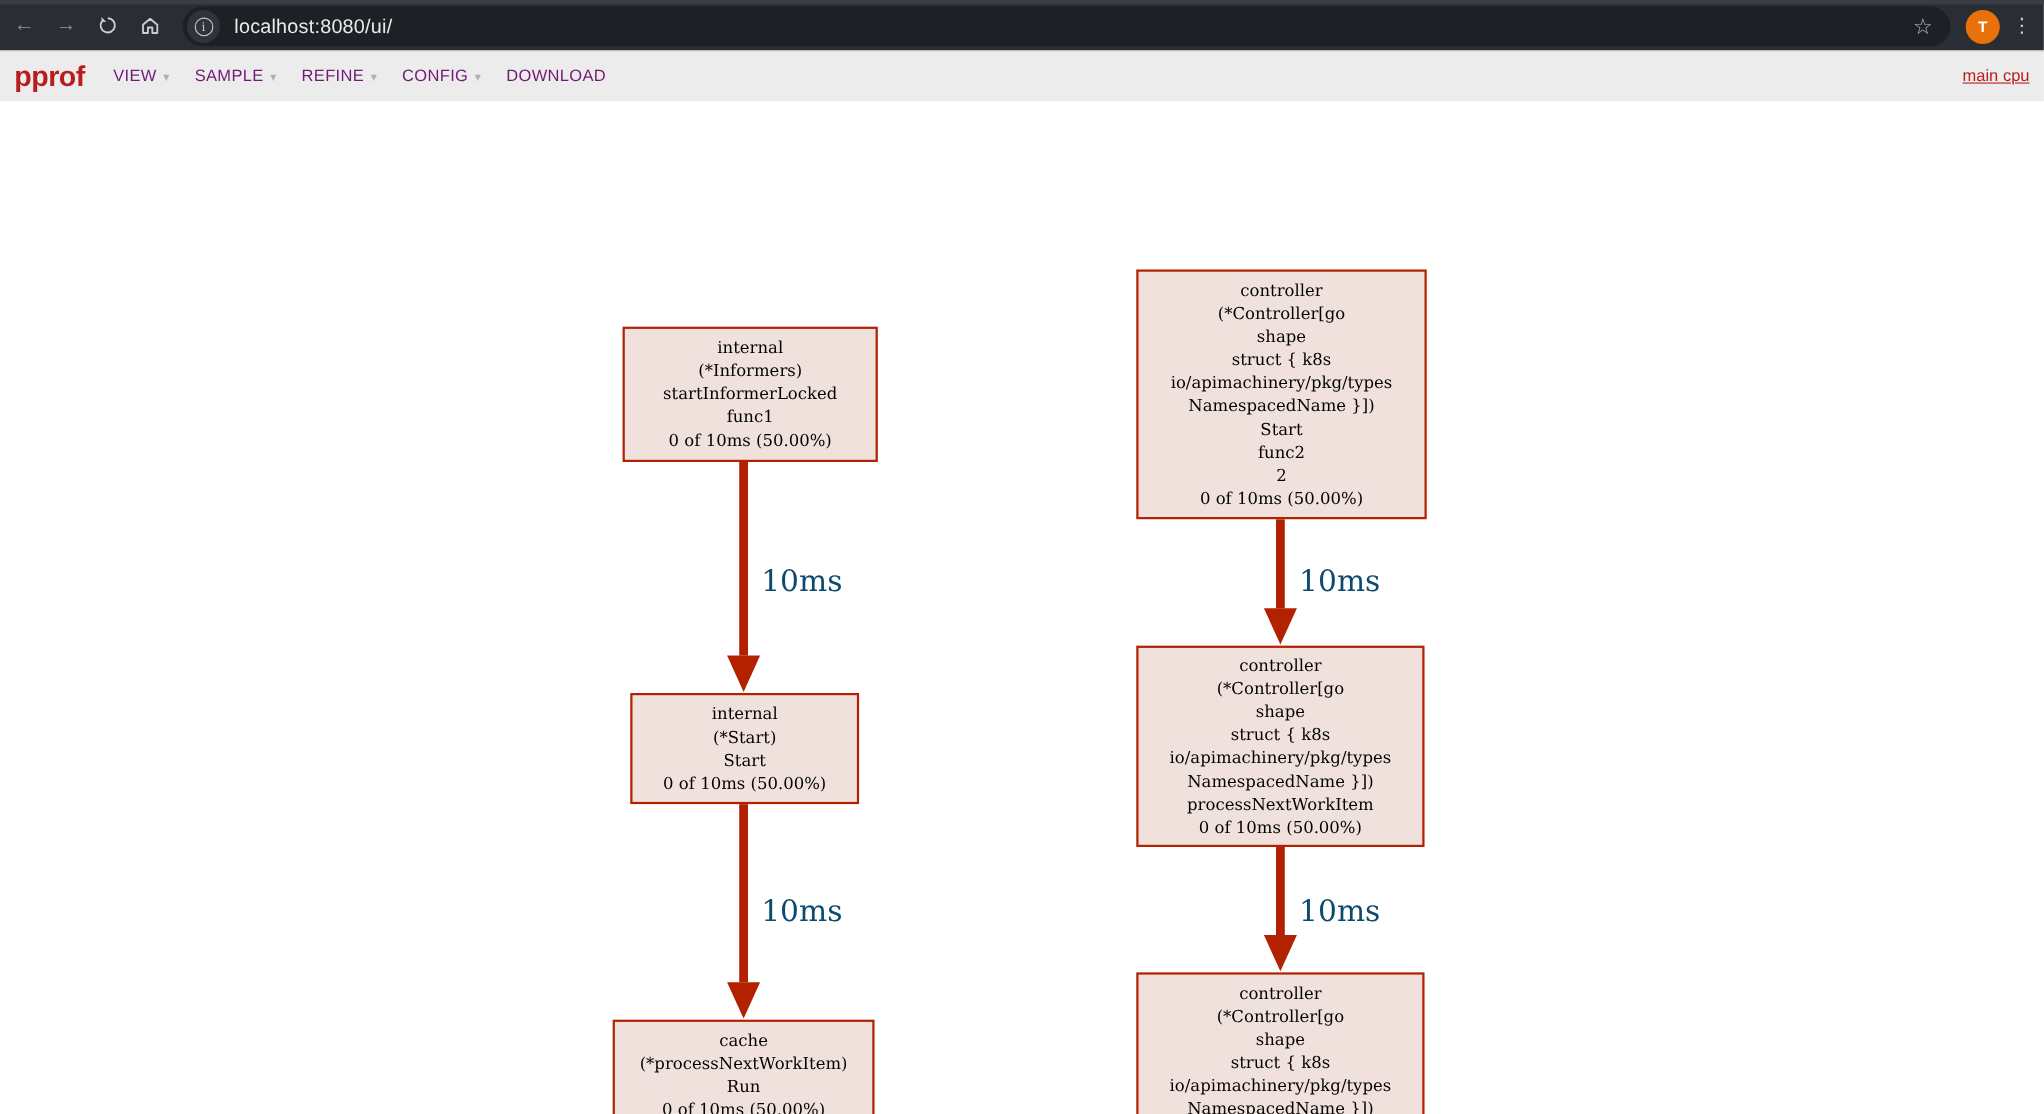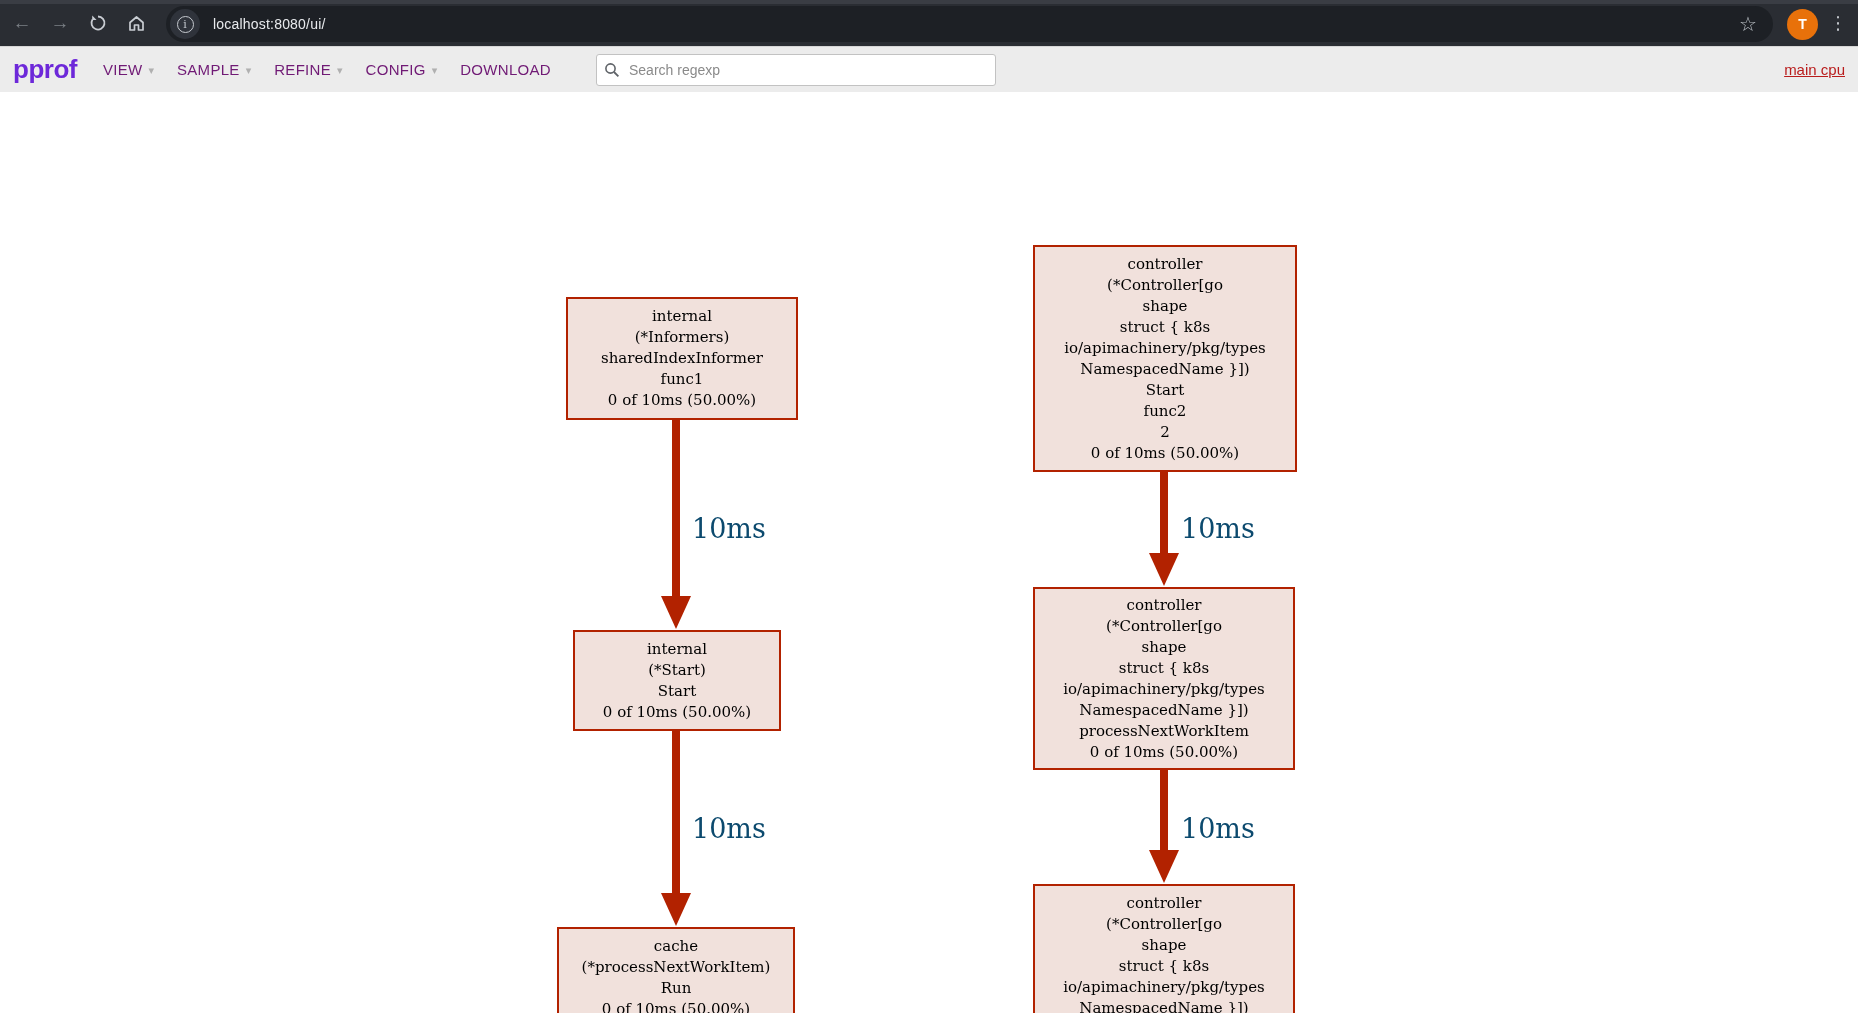--- a/index.html
+++ b/index.html
@@ -14,32 +14,32 @@
              font-size:19px; color:#c9cdd3; margin-right:10px; border-radius:50%; flex:0 0 auto; cursor:pointer; }
   .nav-btn.dim { color:#7d8288; }
   .nav-btn svg { display:block; }
   .omnibox { height:36px; background:#1d2025; border-radius:18px; flex:1 1 auto;
              display:flex; align-items:center; padding:0 14px 0 4px; margin:0 8px 0 6px; position:relative; top:1px; }
   .info-chip { width:30px; height:30px; border-radius:50%; background:#2f333b;
                display:flex; align-items:center; justify-content:center; flex:0 0 auto; cursor:pointer; }
   .info-ring { width:17px; height:17px; border:1.5px solid #c6cad0; border-radius:50%;
                display:flex; align-items:center; justify-content:center;
                font-size:11px; line-height:1; color:#c6cad0; font-family:"DejaVu Serif", serif; }
-  .url-text { color:#e8eaed; font-size:14px; margin-left:13px; letter-spacing:.2px; white-space:nowrap; }
+  .url-text { color:#e8eaed; font-size:18px; margin-left:13px; letter-spacing:.2px; white-space:nowrap; }
   .omni-spacer { flex:1 1 auto; }
   .star-btn { font-size:20px; color:#b9bec4; cursor:pointer; padding:0 2px; }
   .avatar { width:31px; height:31px; border-radius:50%; background:#e8710a; color:#fff;
             font-size:14px; font-weight:bold; display:flex; align-items:center; justify-content:center;
             margin:0 10px 0 6px; flex:0 0 auto; cursor:pointer; position:relative; top:1px; }
   .dots-btn { font-size:18px; color:#c9cdd3; width:20px; text-align:center; cursor:pointer; letter-spacing:0; }
 
   
   .pprof-bar { position:absolute; left:0; top:46px; width:1858px; height:46px;
                background:#ececec; border-top:1px solid #d6d6d6; display:flex; align-items:center; }
-  .pprof-logo { font-size:26px; font-weight:bold; color:#6d28d9; margin:0 26px 0 13px; letter-spacing:-.5px; }
+  .pprof-logo { font-size:26px; font-weight:bold; color:#b91c1c; margin:0 26px 0 13px; letter-spacing:-.5px; }
   .menus { display:flex; align-items:center; height:100%; }
   .menu-item { display:flex; align-items:center; margin-right:23px; cursor:pointer; }
   .menu-label { font-size:15px; color:#701a75; letter-spacing:.3px; }
   .menu-caret { font-size:11px; color:#b0b0b0; margin-left:6px; position:relative; top:1px; }
   .search-wrap { position:relative; margin-left:22px; }
   .search-wrap svg { position:absolute; left:8px; top:8px; }
   .search-input { width:400px; height:32px; border:1px solid #c2c2c2; border-radius:3px;
                   background:#fff; padding:0 10px 0 32px; font-size:14px; color:#333; outline:none; }
   .search-input::placeholder { color:#8a8a8a; }
   .profile-link { margin-left:auto; margin-right:13px; font-size:15px; color:#b91c1c;
@@ -66,21 +66,21 @@
     <div class="edge-label" style="left: 692px; top: 813px;">10ms</div>
     <div class="edge-line" style="left: 1160px; top: 472px; width: 8px; height: 81px; background: rgb(178, 34, 0);"></div>
     <div class="edge-arrow" style="left: 1149px; top: 553px; border-left: 15px solid transparent; border-right: 15px solid transparent; border-top: 33px solid rgb(178, 34, 0);"></div>
     <div class="edge-label" style="left: 1181px; top: 513px;">10ms</div>
     <div class="edge-line" style="left: 1160px; top: 770px; width: 8px; height: 80px; background: rgb(178, 34, 0);"></div>
     <div class="edge-arrow" style="left: 1149px; top: 850px; border-left: 15px solid transparent; border-right: 15px solid transparent; border-top: 33px solid rgb(178, 34, 0);"></div>
     <div class="edge-label" style="left: 1181px; top: 813px;">10ms</div>
     <div class="gnode" style="left: 566px; top: 297px; width: 232px; height: 123px; background: rgb(241, 225, 220); border: 2px solid rgb(178, 34, 0); color: rgb(0, 0, 0); justify-content: center;">
       <div>internal</div>
       <div>(*Informers)</div>
-      <div>sharedIndexInformer</div>
+      <div>startInformerLocked</div>
       <div>func1</div>
       <div>0 of 10ms (50.00%)</div>
     </div>
     <div class="gnode" style="left: 573px; top: 630px; width: 208px; height: 101px; background: rgb(241, 225, 220); border: 2px solid rgb(178, 34, 0); color: rgb(0, 0, 0); justify-content: center;">
       <div>internal</div>
       <div>(*Start)</div>
       <div>Start</div>
       <div>0 of 10ms (50.00%)</div>
     </div>
     <div class="gnode" style="left: 557px; top: 927px; width: 238px; height: 110px; background: rgb(241, 225, 220); border: 2px solid rgb(178, 34, 0); color: rgb(0, 0, 0); justify-content: flex-start; padding-top: 7px;">
@@ -164,21 +164,14 @@
         <span class="menu-caret">▾</span>
       </div>
       <div class="menu-item">
         <span class="menu-label">CONFIG</span>
         <span class="menu-caret">▾</span>
       </div>
       <div class="menu-item">
         <span class="menu-label">DOWNLOAD</span>
       </div>
     </div>
-  <div class="search-wrap">
-    <svg width="16" height="16" viewBox="0 0 16 16">
-        <circle cx="6.5" cy="6.5" r="4.6" fill="none" stroke="#5f6368" stroke-width="1.6"></circle>
-        <line x1="10" y1="10" x2="14.4" y2="14.4" stroke="#5f6368" stroke-width="1.8"></line>
-      </svg>
-    <input class="search-input" value="" placeholder="Search regexp" style="">
-  </div>
   <a class="profile-link">main cpu</a>
 </div>
 
 </body></html>

